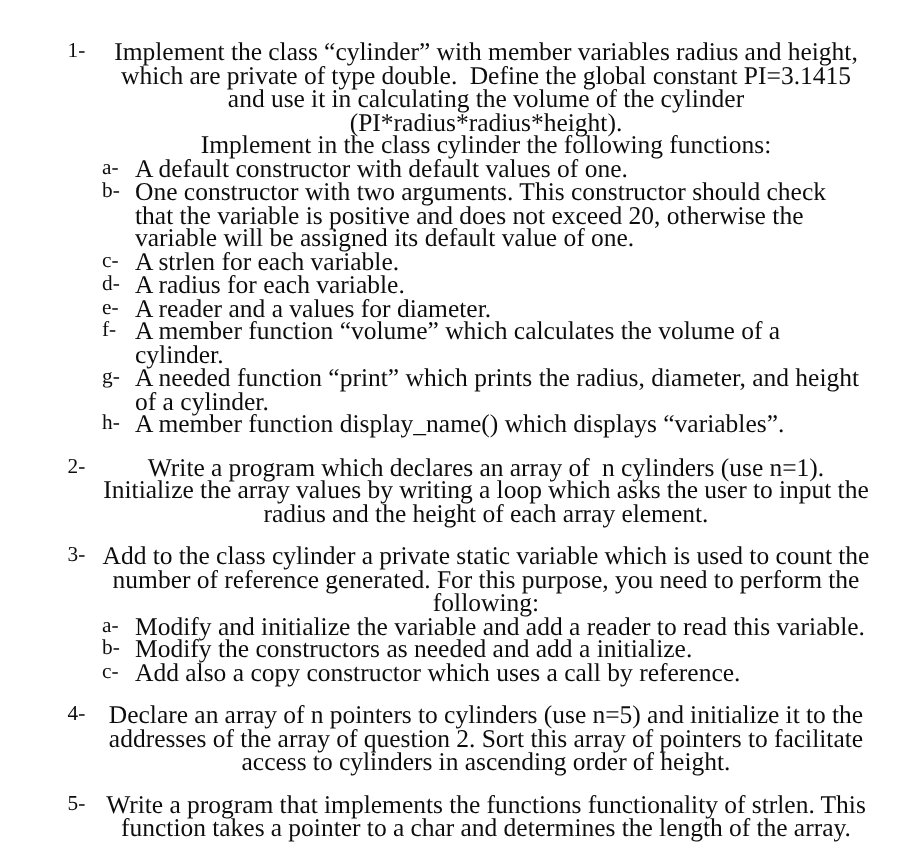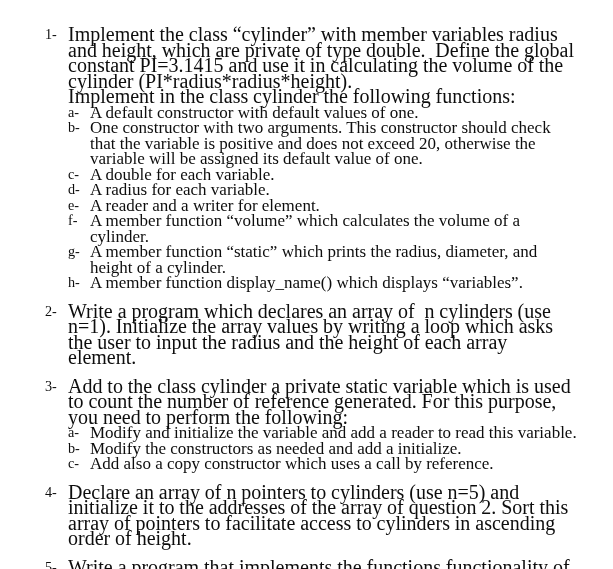--- a/index.html
+++ b/index.html
@@ -48,23 +48,23 @@
   .q-marker {
     flex: 0 0 auto;
     width: 23px;
     font-size: 14.2px;
     line-height: 15.5px;
     text-align: left;
     white-space: pre;
   }
   .q-text {
     flex: 1 1 auto;
-    font-size: 20px;
+    font-size: 17px;
     line-height: 15.5px;
-    text-align: left;
+    text-align: center;
     white-space: pre-wrap;
     word-spacing: -0.1px;
   }
 
   
   .sub-list {
     margin: 0;
     padding: 0;
     list-style: none;
   }
@@ -102,37 +102,37 @@
           <li class="sub-item">
             <span class="sub-marker">a-</span>
             <span class="sub-text">A default constructor with default values of one.</span>
           </li>
           <li class="sub-item">
             <span class="sub-marker">b-</span>
             <span class="sub-text">One constructor with two arguments. This constructor should check that the variable is positive and does not exceed 20, otherwise the variable will be assigned its default value of one.</span>
           </li>
           <li class="sub-item">
             <span class="sub-marker">c-</span>
-            <span class="sub-text">A double for each variable.</span>
+            <span class="sub-text">A strlen for each variable.</span>
           </li>
           <li class="sub-item">
             <span class="sub-marker">d-</span>
             <span class="sub-text">A radius for each variable.</span>
           </li>
           <li class="sub-item">
             <span class="sub-marker">e-</span>
-            <span class="sub-text">A reader and a writer for element.</span>
+            <span class="sub-text">A reader and a values for diameter.</span>
           </li>
           <li class="sub-item">
             <span class="sub-marker">f-</span>
             <span class="sub-text">A member function “volume” which calculates the volume of a cylinder.</span>
           </li>
           <li class="sub-item">
             <span class="sub-marker">g-</span>
-            <span class="sub-text">A member function “static” which prints the radius, diameter, and height of a cylinder.</span>
+            <span class="sub-text">A needed function “print” which prints the radius, diameter, and height of a cylinder.</span>
           </li>
           <li class="sub-item">
             <span class="sub-marker">h-</span>
             <span class="sub-text">A member function display_name() which displays “variables”.</span>
           </li>
         </ul>
       </div>
       <div class="question">
         <div class="q-head">
           <span class="q-marker">2-</span>

